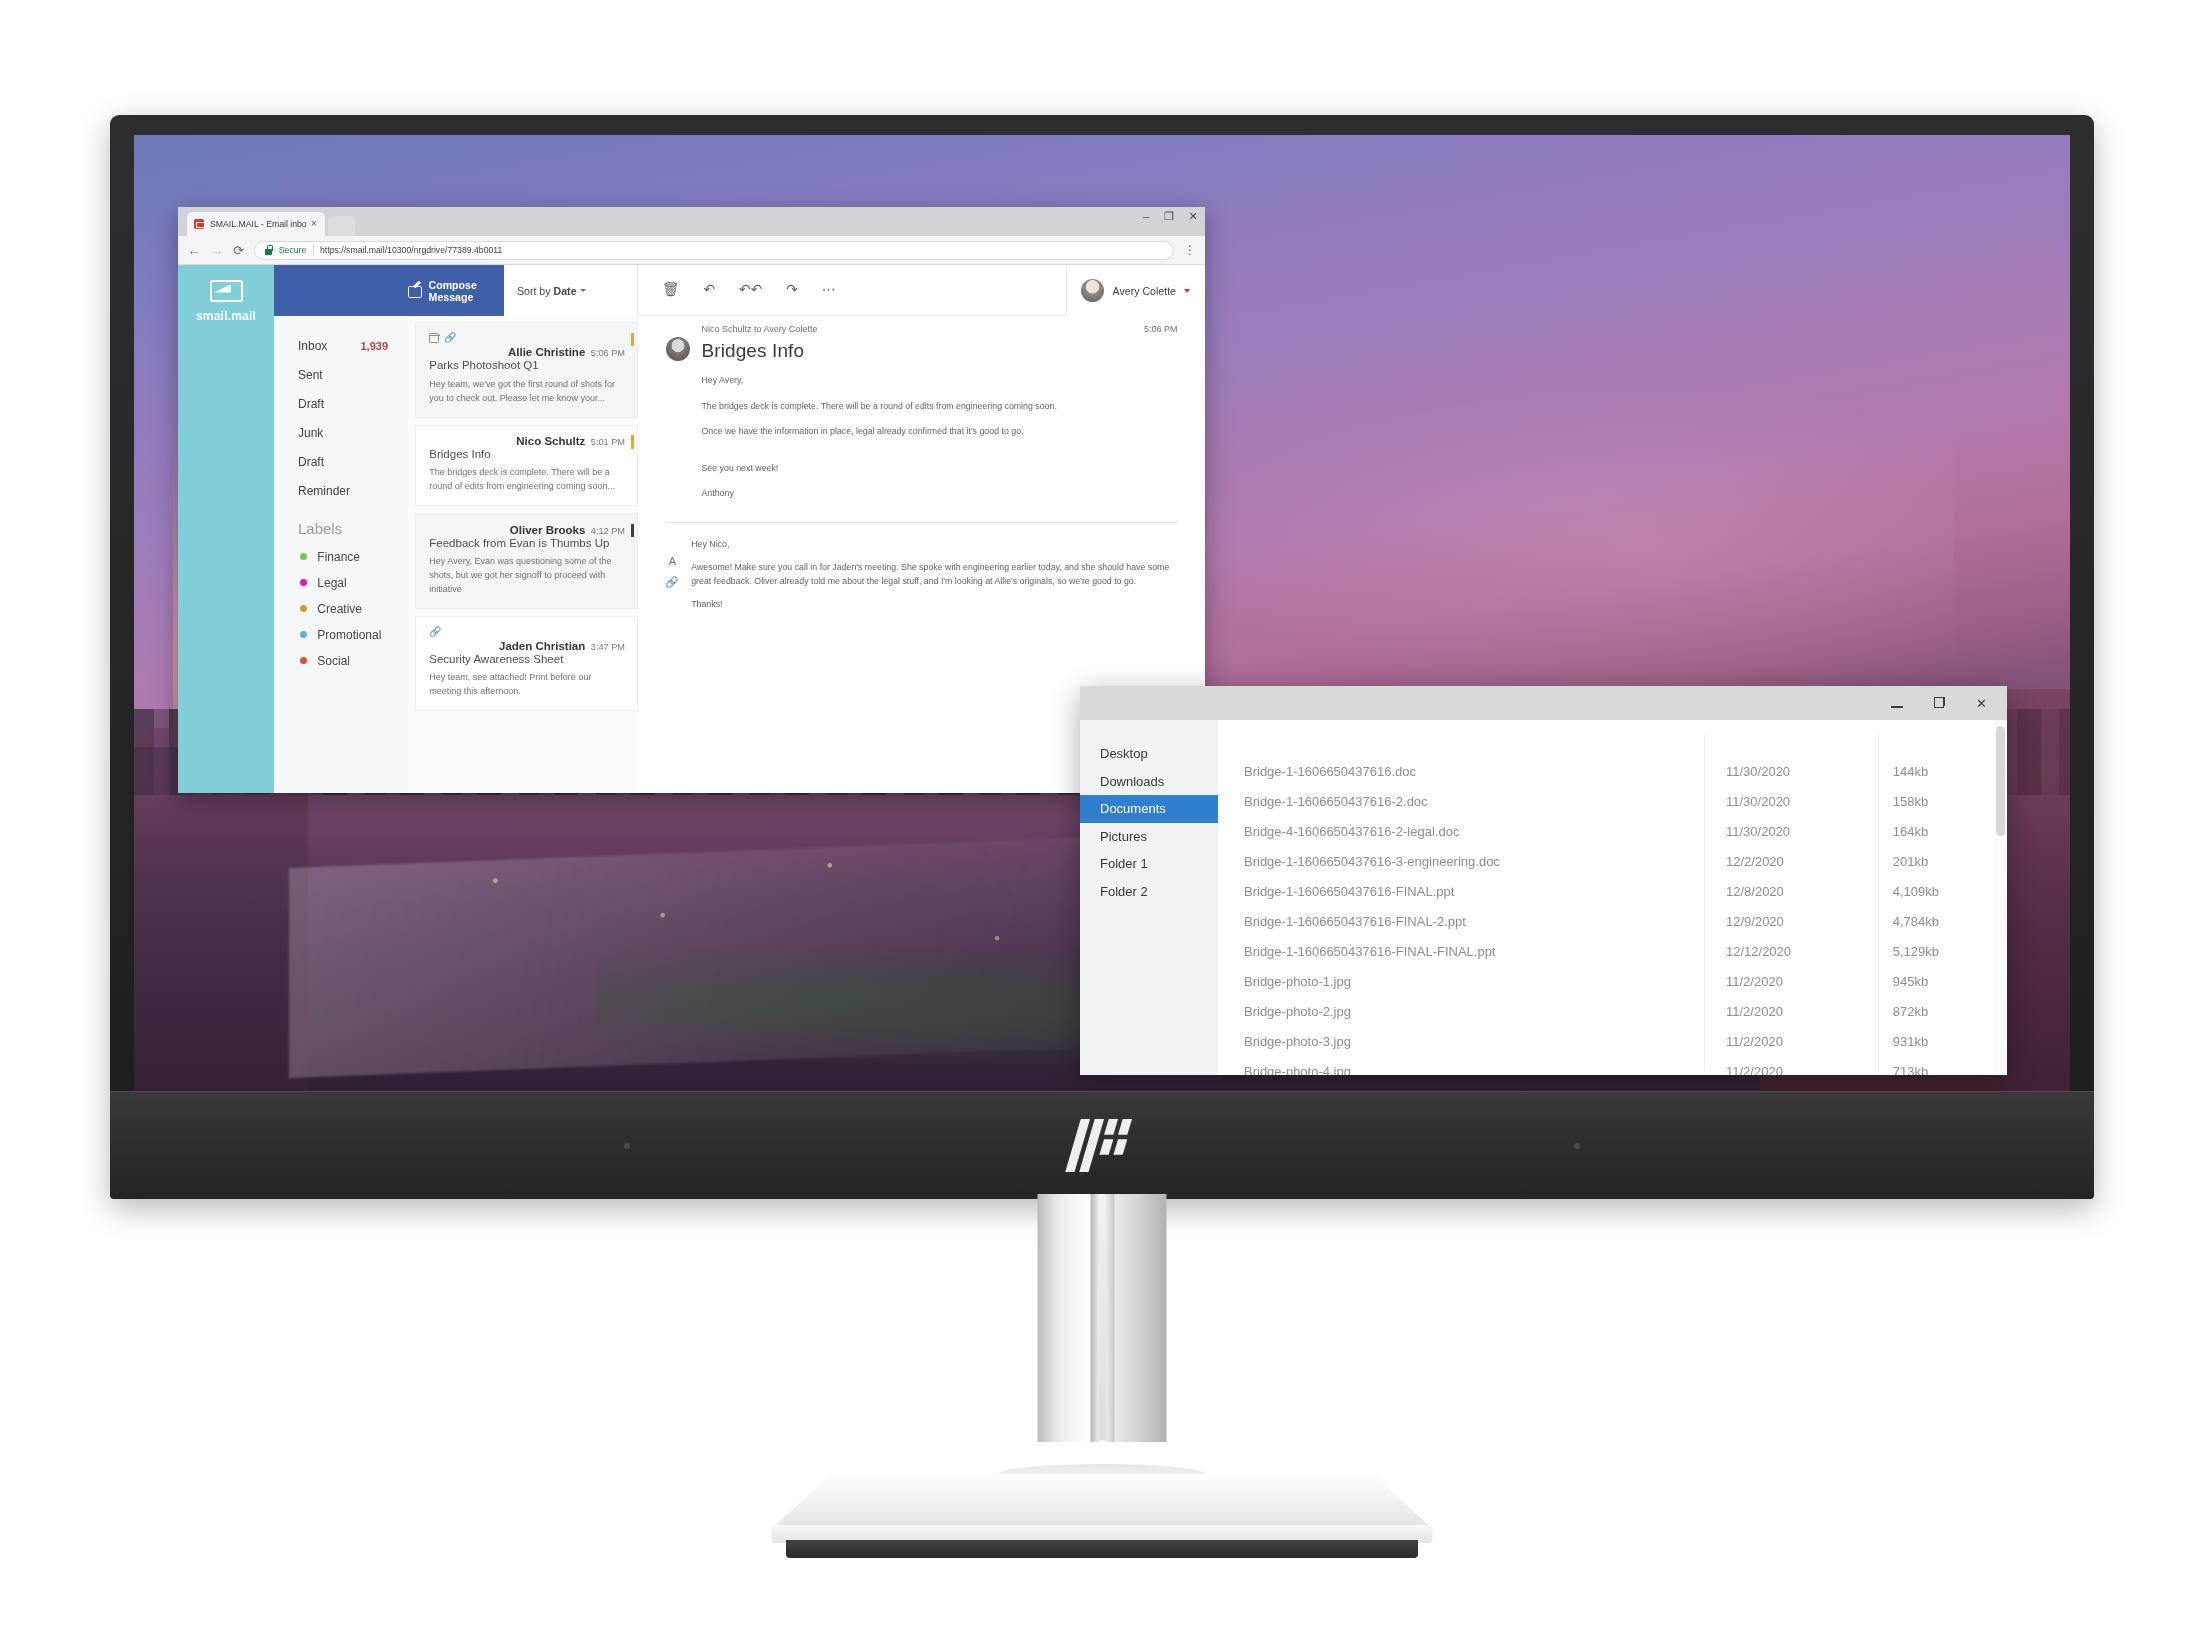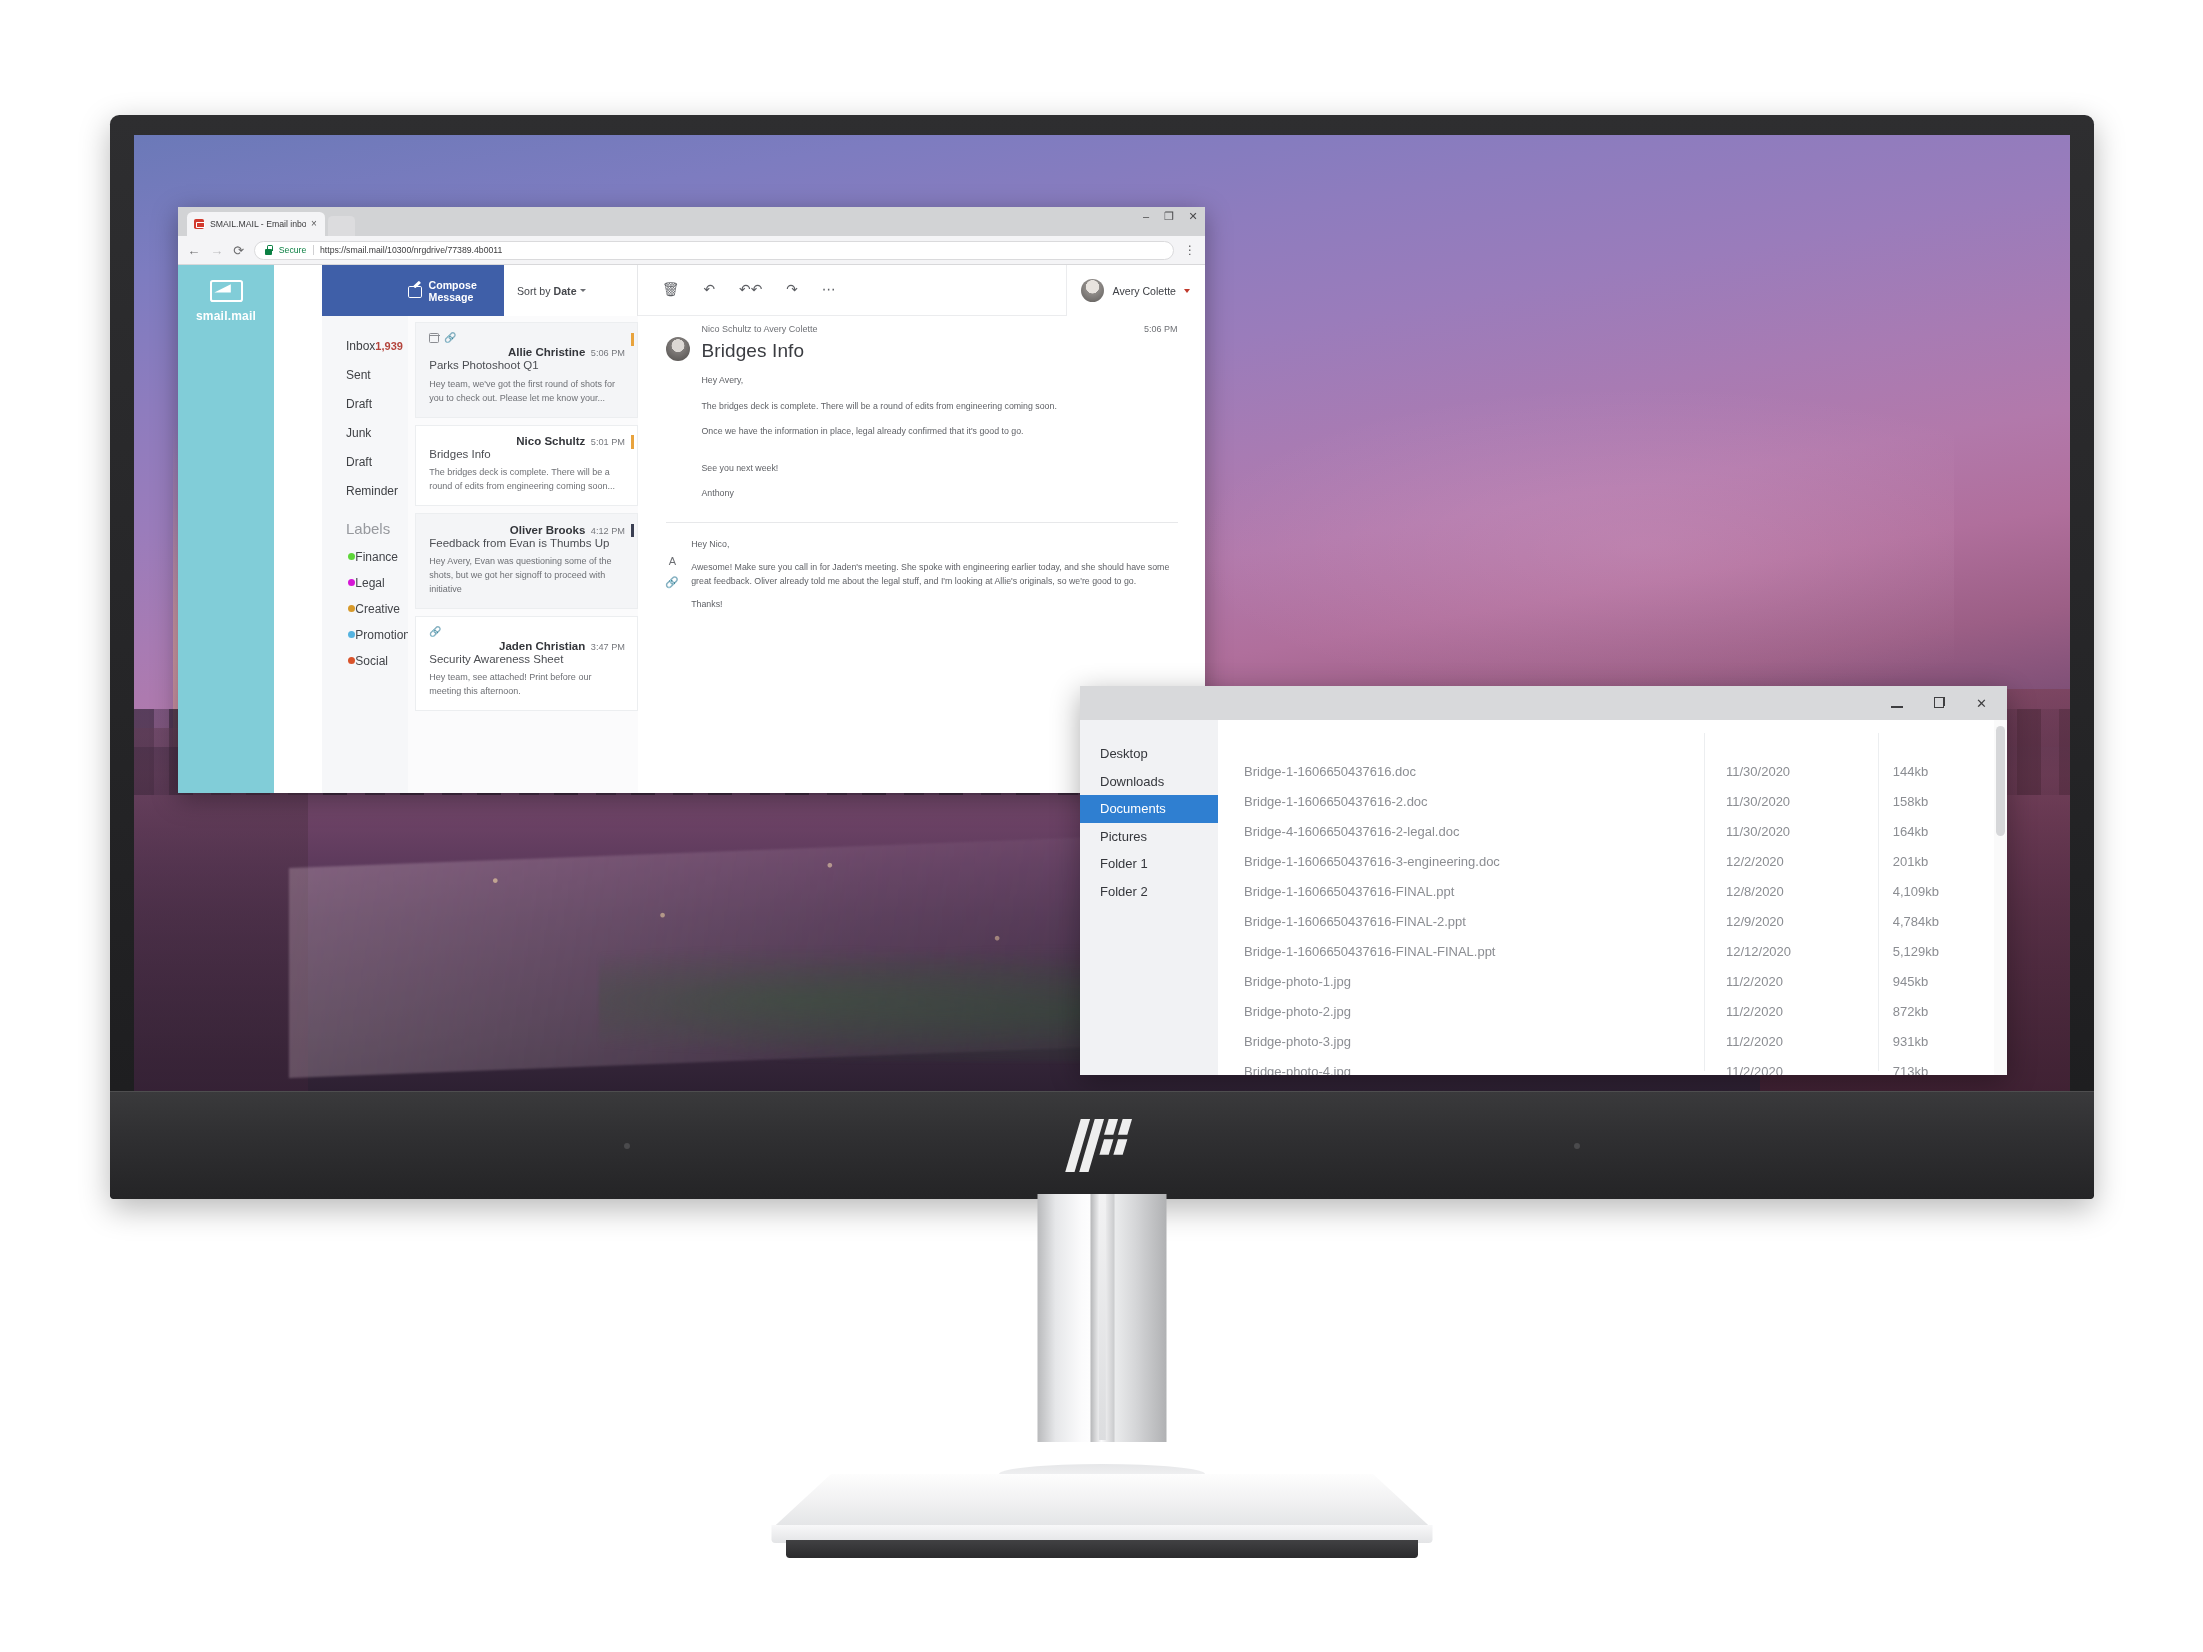--- a/index.html
+++ b/index.html
@@ -184,21 +184,21 @@
   .mail-nav { flex: 1; background: #f6f7f9; padding-top: 15.6px; }
   .nav-item {
     height: 29px; display:flex; align-items:center; justify-content: space-between;
     padding: 0 20px 0 24px; font-size: 12px; color: #3f4145; font-weight: 500;
   }
   .nav-item .count { font-size: 11px; color: #b4453d; font-weight: 600; }
   .nav-labels-title {
     font-size: 15px; color: #97999e; padding: 14.7px 0 6.4px 24px;
   }
   .nav-label {
-    height: 26px; display:flex; align-items:center; padding-left: 26px;
+    height: 26px; display:flex; align-items:center; gap: 10px; padding-left: 26px;
     font-size: 12px; color: #43454a;
   }
   .dot { width: 7.3px; height: 7.3px; border-radius: 50%; flex: none; }
 
   .mail-center { width: 0; flex: 0 0 230px; display: flex; flex-direction: column; min-width:0; }
   .mail-topbar { height: 51px; display: flex; flex: none; }
   .compose-btn {
     width: 152px; background: #3f5fa8; color: #fff; display:flex; align-items:center;
     justify-content:center; gap: 8.3px; font-size: 12.4px; font-weight: 600; flex:none;
   }
@@ -407,21 +407,21 @@
         <div class="mail-rail">
           <div class="mail-brand">
             <span class="mail-env"></span>
           </div>
           <div style="text-align:center;margin-top:-9.2px;">
             <span class="mail-brandname">smail.mail</span>
           </div>
           <div class="mail-nav" style="background:#81cdd8;height:100%;"></div>
         </div>
 
-        <div style="width:134px;flex:none;display:flex;flex-direction:column;padding-left:48px;">
+        <div style="width:134px;flex:none;display:flex;flex-direction:column;">
           <div style="height:51px;background:#3f5fa8;flex:none;"></div>
           <div class="mail-nav">
             <div id="nav-items">
                 <div class="nav-item">
                   <span>Inbox</span>
                   <span class="count">1,939</span>
                 </div>
                 <div class="nav-item">
                   <span>Sent</span>
                   <span class="count"></span>

